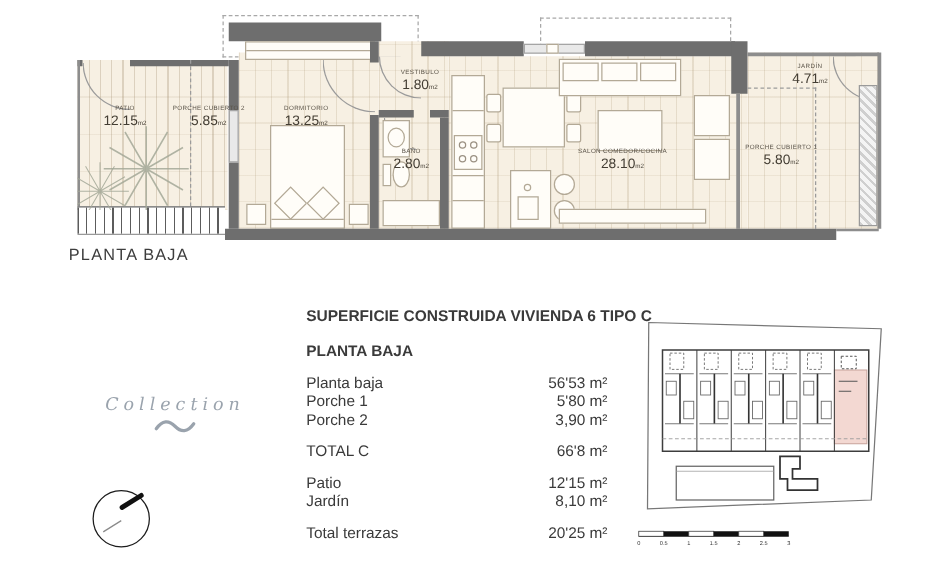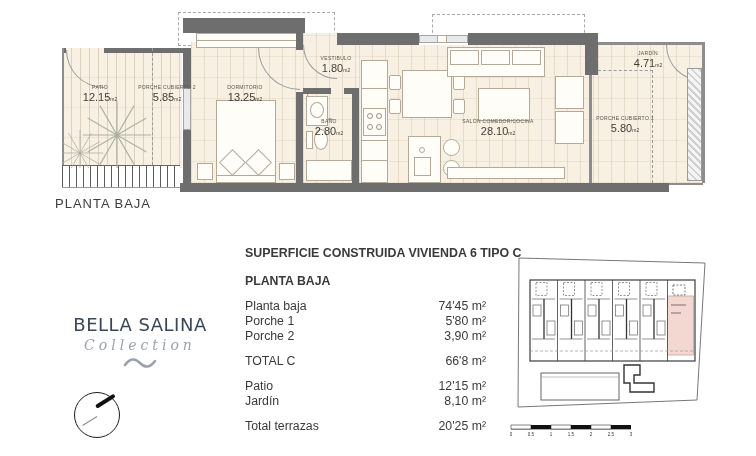--- a/index.html
+++ b/index.html
@@ -198,41 +198,40 @@
     </div>
     <div class="rl" style="left:648px;top:50px">
       <div class="rn">JARDÍN</div>
       <div class="ra"><span>4.71</span><span class="m2">m2</span></div>
     </div>
 
     <div class="fp-title">PLANTA BAJA</div>
   </div>
 
   <div class="brand">
-    <div class="brand-name">BELLA SALINA</div>
     <div class="brand-coll">Collection</div>
     <div class="brand-wave">
       <svg width="34" height="12" viewBox="0 0 34 12">
           <path d="M2 8 C7 1 12 1 17 6 C22 11 27 11 32 4" stroke="#9aa3ad" stroke-width="2.6" fill="none" stroke-linecap="round"></path>
         </svg>
     </div>
   </div>
 
   <div class="compass">
     <div class="needle-thick"></div>
     <div class="needle-thin"></div>
   </div>
 
   <div class="stable">
     <div class="st-title">SUPERFICIE CONSTRUIDA VIVIENDA 6 TIPO C</div>
     <div class="st-head">PLANTA BAJA</div>
 
     <div class="strow gap-lg">
       <span>Planta baja</span>
-      <span>74'45 m²</span>
+      <span>56'53 m²</span>
     </div>
     <div class="strow">
       <span>Porche 1</span>
       <span>5'80 m²</span>
     </div>
     <div class="strow">
       <span>Porche 2</span>
       <span>3,90 m²</span>
     </div>
 

